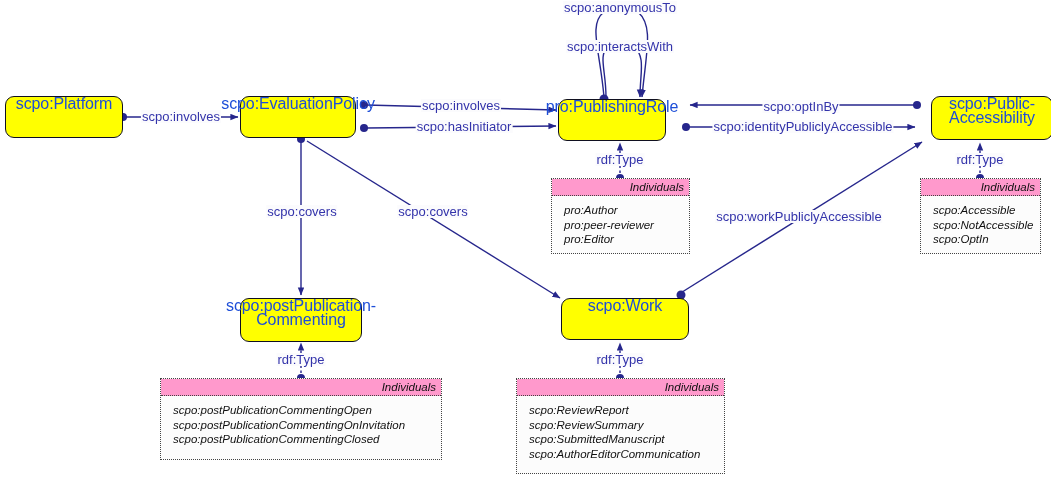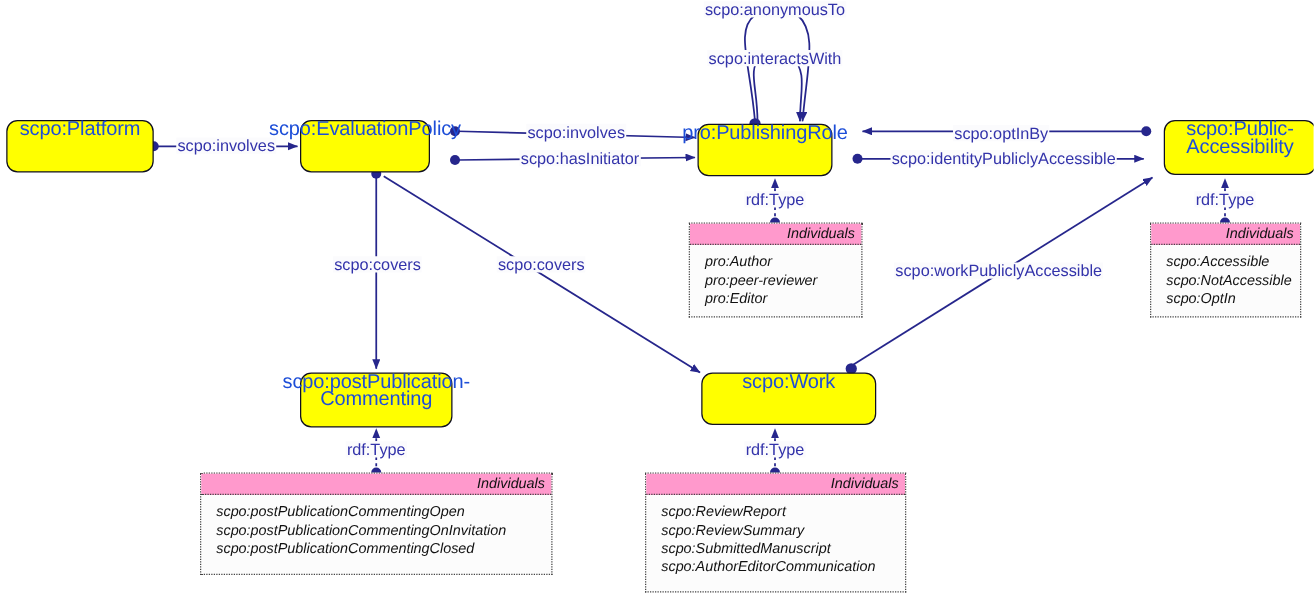--- a/index.html
+++ b/index.html
@@ -136,21 +136,21 @@
       <circle cx="980" cy="178" r="4" fill="#26268c" stroke="none"></circle>
       <circle cx="301" cy="378" r="4" fill="#26268c" stroke="none"></circle>
       <circle cx="620" cy="378" r="4" fill="#26268c" stroke="none"></circle>
     </g>
   </svg>
 
   <div class="node" style="left:5px; top:96px; width:118px; height:42px;">
     <span>scpo:Platform</span>
   </div>
 
-  <div class="node" style="left:240px; top:96px; width:104px; height:42px;">
+  <div class="node" style="left:240px; top:96px; width:116px; height:42px;">
     <span>scpo:EvaluationPolicy</span>
   </div>
 
   <div class="node" style="left:558px; top:99px; width:108px; height:42px;">
     <span>pro:PublishingRole</span>
   </div>
 
   <div class="node" style="left:919px; top:96px; width:122px; height:44px;margin-left:12px;">
     <span>
       <span>scpo:Public-</span><br>
@@ -158,21 +158,21 @@
     </span>
   </div>
 
   <div class="node" style="left:240px; top:298px; width:122px; height:44px;">
     <span>
       <span>scpo:postPublication-</span><br>
       <span>Commenting</span>
     </span>
   </div>
 
-  <div class="node" style="left:561px; top:298px; width:140px; height:42px;">
+  <div class="node" style="left:561px; top:298px; width:128px; height:42px;">
     <span>scpo:Work</span>
   </div>
 
   <div class="elabel ctr" style="left:181px; top:110px;">scpo:involves</div>
 
   <div class="elabel ctr" style="left:461px; top:99px;">scpo:involves</div>
 
   <div class="elabel ctr" style="left:464px; top:120px;">scpo:hasInitiator</div>
 
   <div class="elabel ctr" style="left:801px; top:100px;">scpo:optInBy</div>

